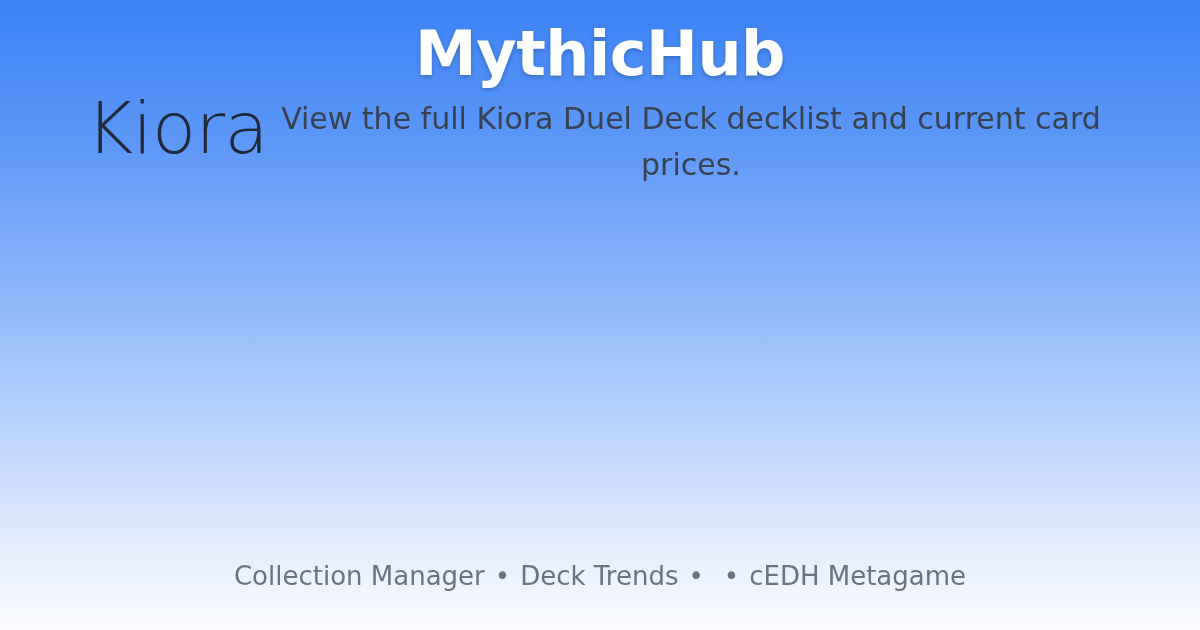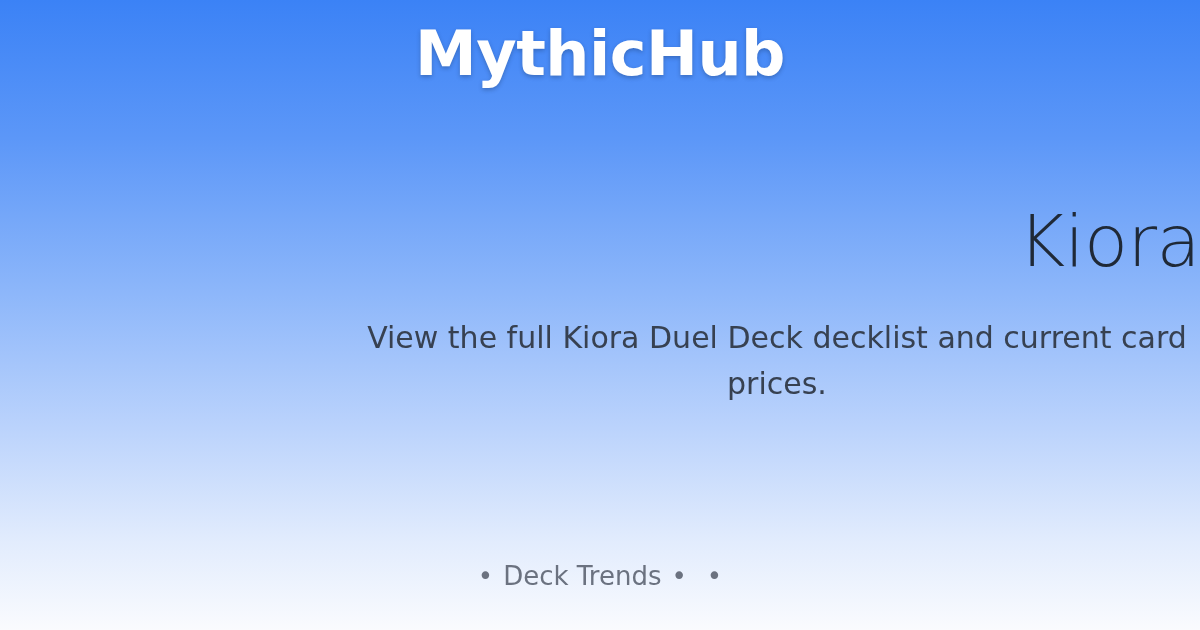--- a/index.html
+++ b/index.html
@@ -52,22 +52,22 @@
     text-align: center;
     text-shadow: 0 2px 4px rgba(23, 43, 77, 0.32);
     white-space: nowrap;
   }
 
   
   .center-block {
     flex: 1 1 auto;
     width: 100%;
     display: flex;
-    flex-direction: column;
-    align-items: flex-end;
+    flex-direction: row;
+    align-items: flex-start;
     justify-content: center;
     padding-bottom: 34px;
     box-sizing: border-box;
   }
 
   .page-heading {
     font-family: "DejaVu Sans", "Liberation Sans", sans-serif;
     font-size: 72px;
     font-weight: 300;
     line-height: 1.12;
@@ -130,20 +130,22 @@
     <div class="brand-title">MythicHub</div>
   </div>
 
   <div class="center-block">
     <h1 class="page-heading">Kiora</h1>
     <p class="page-subtitle">View the full Kiora Duel Deck decklist and current card prices.</p>
   </div>
 
   <div class="footer-row">
     <div class="footer-features">
+        <span class="footer-feature">Collection Manager</span>
         <span class="footer-sep">•</span>
         <span class="footer-feature">Deck Trends</span>
         <span class="footer-sep">•</span>
         <span class="footer-sep">•</span>
+        <span class="footer-feature">cEDH Metagame</span>
       </div>
   </div>
 
 </div>
 
 </body></html>

